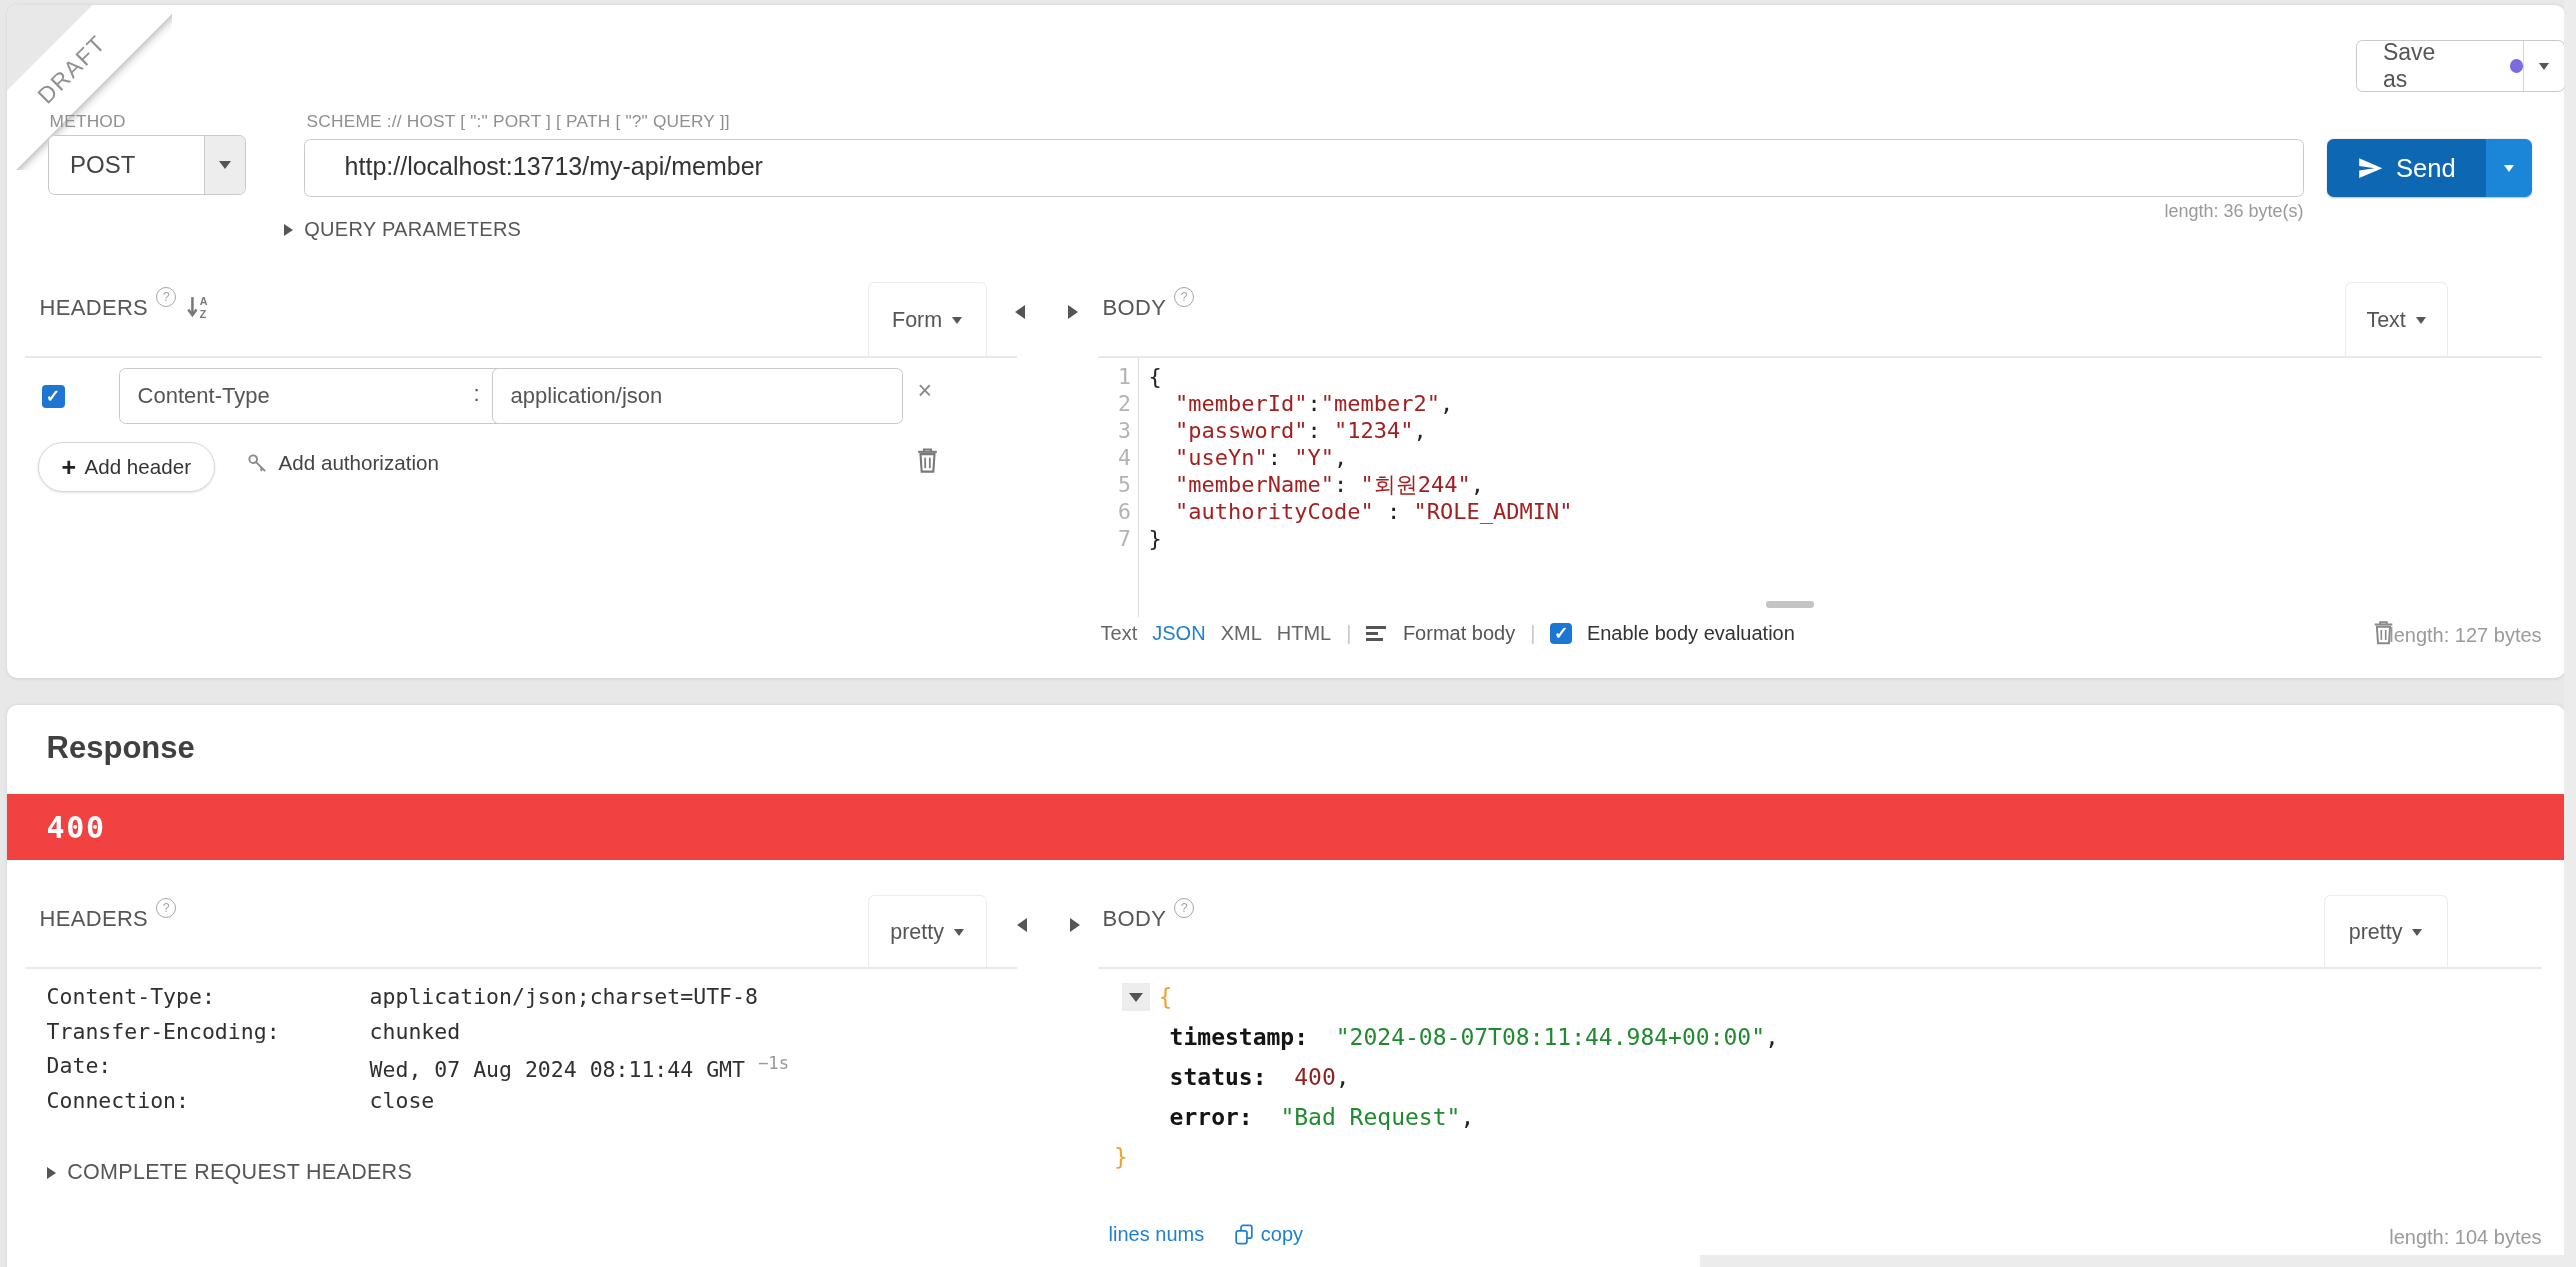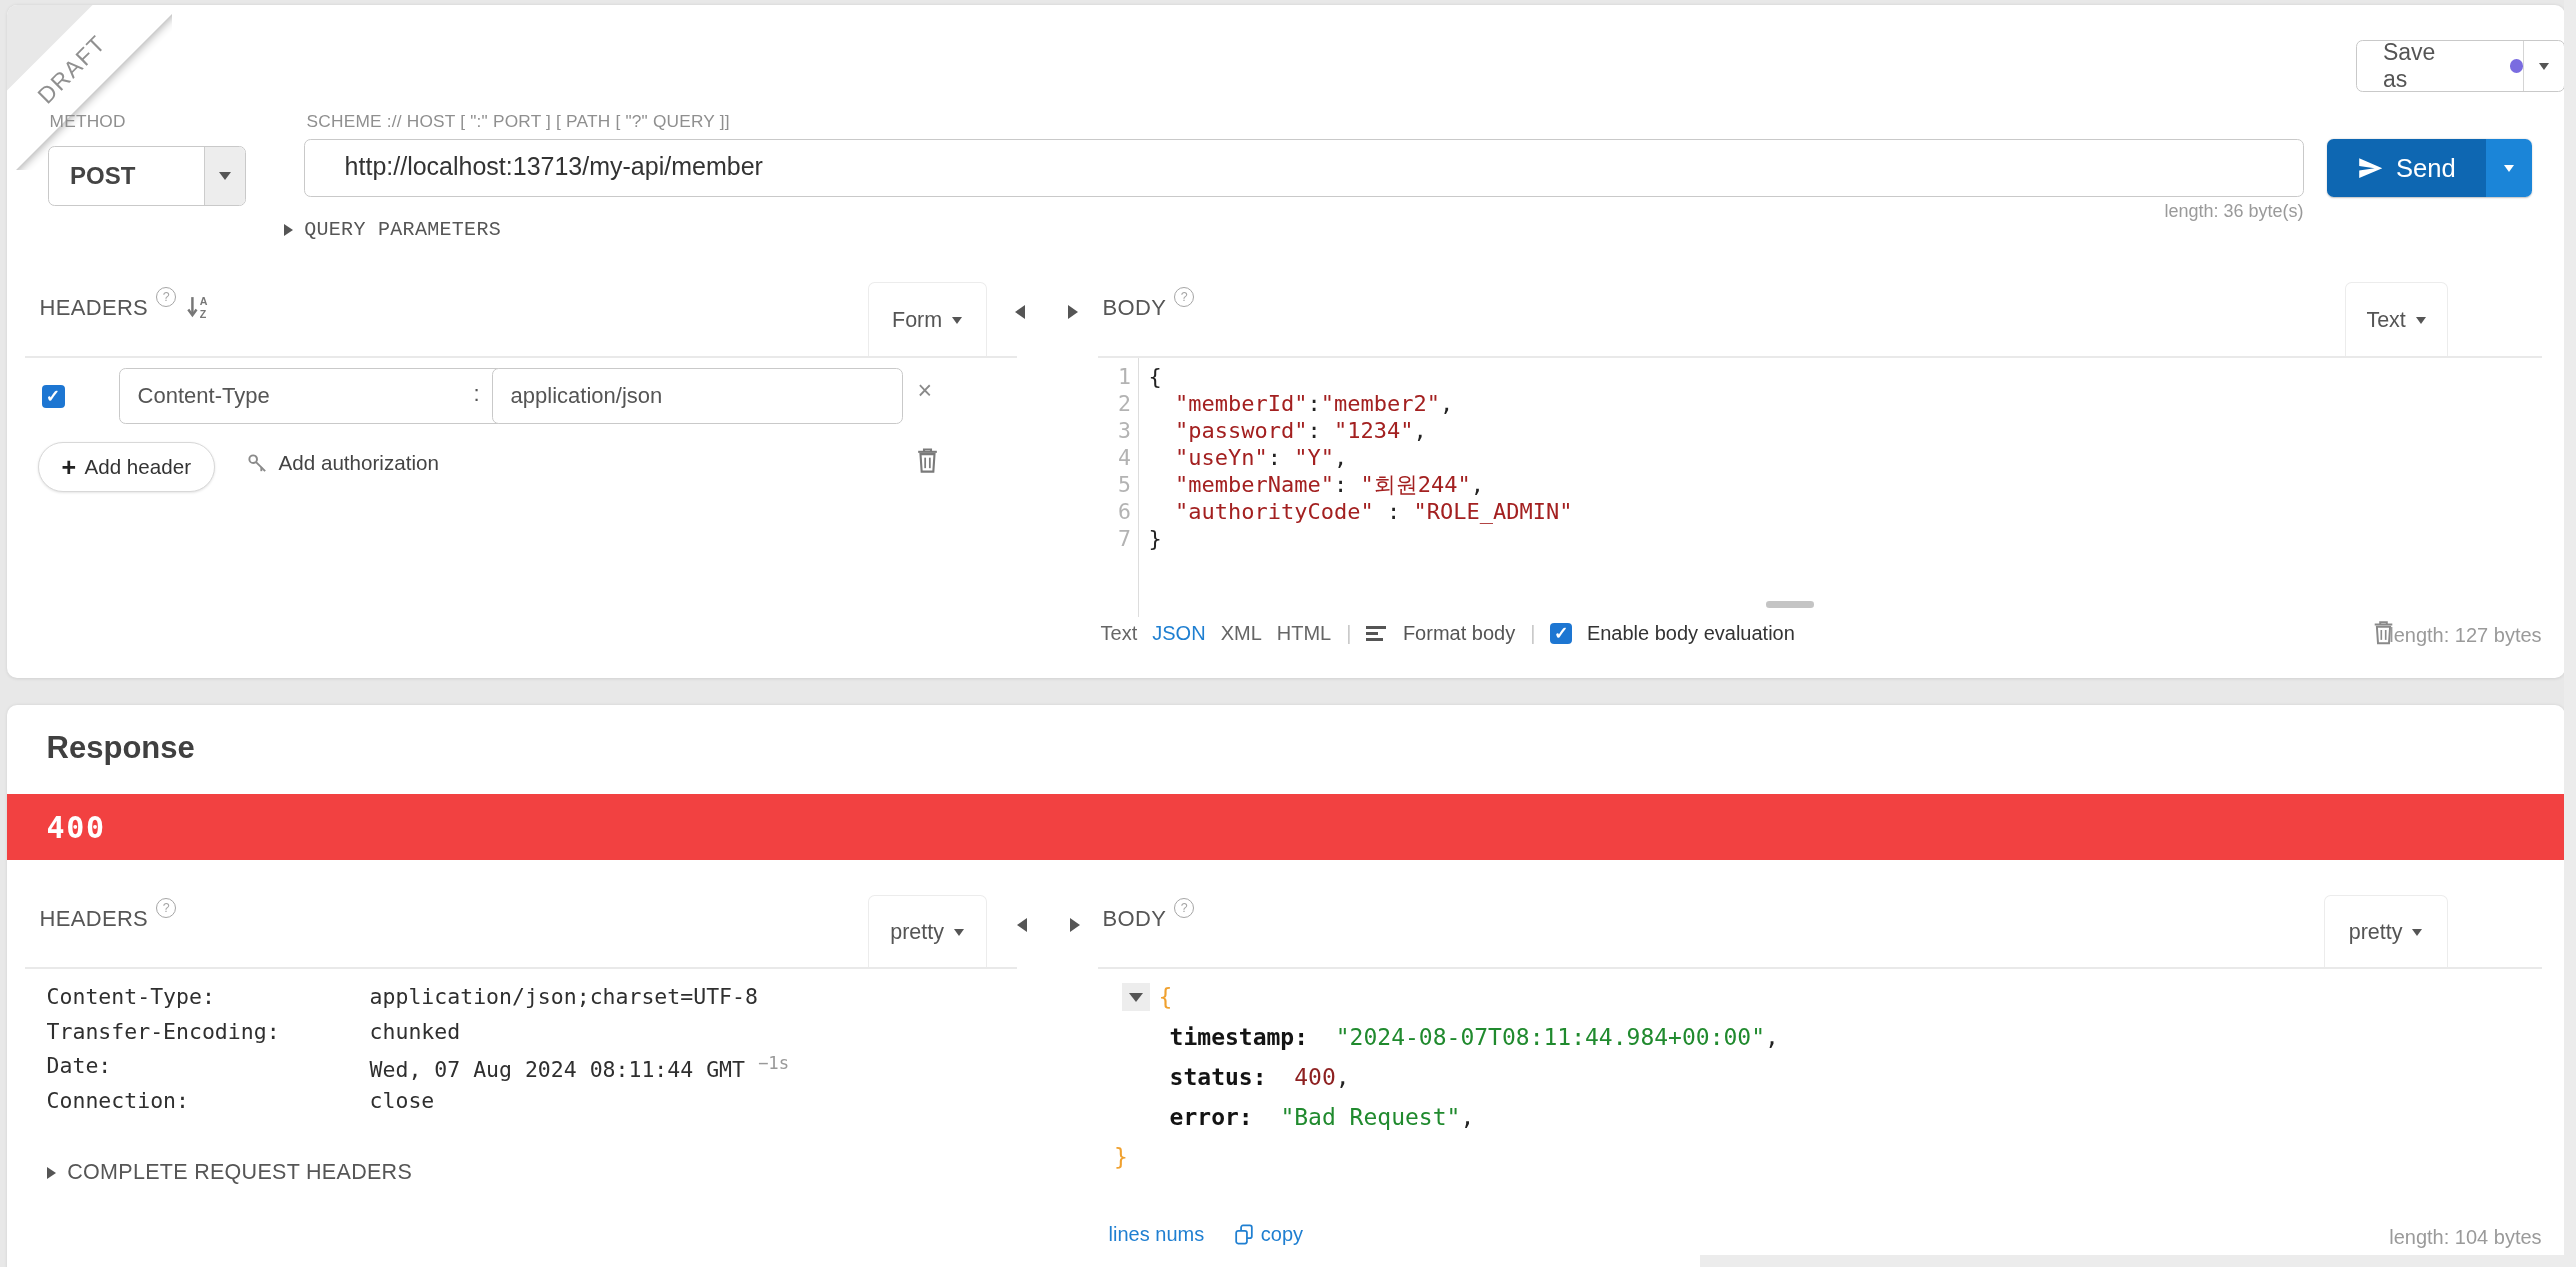--- a/index.html
+++ b/index.html
@@ -28,21 +28,21 @@
   .tri-right{width:0;height:0;border-top:6.6px solid transparent;border-bottom:6.6px solid transparent;border-left:9px solid #555;}
   .tri-left{width:0;height:0;border-top:7.4px solid transparent;border-bottom:7.4px solid transparent;border-right:10px solid #555;}
   .tri-right.big{border-left-width:10px;border-top-width:7.4px;border-bottom-width:7.4px;}
 
   .saveas{left:2310px;top:35px;height:50px;margin-left:39px;}
   .saveas-main{display:flex;align-items:center;padding:0 0 0 26.4px;font-size:23px;color:#555;}
   .saveas-dot{width:14px;height:14px;border-radius:50%;background:#7a6ce0;margin-left:46px;}
   .saveas-caret{width:40px;display:flex;align-items:center;justify-content:center;border-left:1.7px solid #d5d5d5;}
 
   .field-label{font-size:17.3px;color:#8f8f8f;letter-spacing:0.2px;}
-  .select{left:41px;top:141px;width:196px;height:58px;font-weight:bold;}
+  .select{left:41px;top:130px;width:196px;height:58px;}
   .select-text{flex:1;display:flex;align-items:center;padding-left:21.5px;font-size:24px;color:#444;}
   .select-caret{width:40px;background:#ededed;border-left:1.7px solid #ccc;display:flex;align-items:center;justify-content:center;}
 
   .text-input{position:absolute;border:1.7px solid #c9c9c9;border-radius:6.6px;background:#fff;
               font-family:"Liberation Sans",sans-serif;color:#333;outline:none;box-sizing:border-box;}
   .url-input{left:297px;top:134px;width:2000px;height:58px;font-size:25px;padding:0 25px 4px 40px;}
 
   .send{left:2320px;top:134px;width:205px;height:58px;border-radius:6.6px;overflow:hidden;display:flex;
         box-shadow:0 0.8px 1.7px rgba(0,0,0,0.25);}
   .send-main{flex:1;background:#0e67b2;display:flex;align-items:center;justify-content:center;gap:13px;
@@ -158,21 +158,21 @@
         </svg>
         <span>Send</span>
       </div>
       <div class="send-caret">
         <span class="caret-down small white"></span>
       </div>
     </div>
 
     <div class="abs hint" style="left:1947px;top:196px;width:350px;text-align:right;">length: 36 byte(s)</div>
 
-    <div class="abs collapser" style="left:277px;top:213px;font-family:Liberation Mono, monospace;">
+    <div class="abs collapser" style="left:277px;top:213px;">
       <span class="tri-right" style="border-left-color:#555;"></span>
       <span>QUERY PARAMETERS</span>
     </div>
 
     <div class="abs section-label" style="left:33px;top:290px;">
       <span>HEADERS</span>
       <span class="qmark">?</span>
       <svg width="28" height="28" viewBox="0 0 34 34" style="position:relative;top:-1.7px;font-size:27px">
         <line x1="9" y1="5" x2="9" y2="26" stroke="#777" stroke-width="3"></line>
         <polyline points="4,20 9,27 14,20" fill="none" stroke="#777" stroke-width="3"></polyline>

